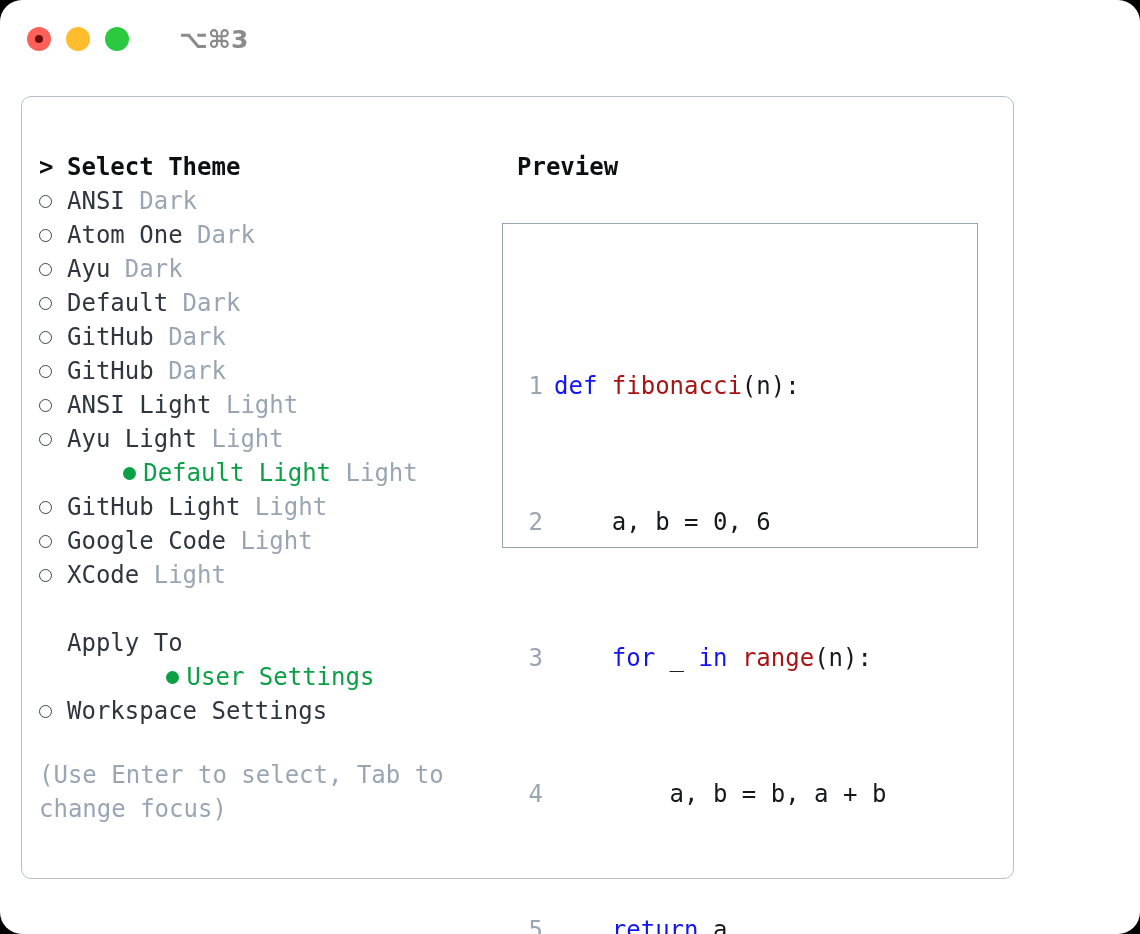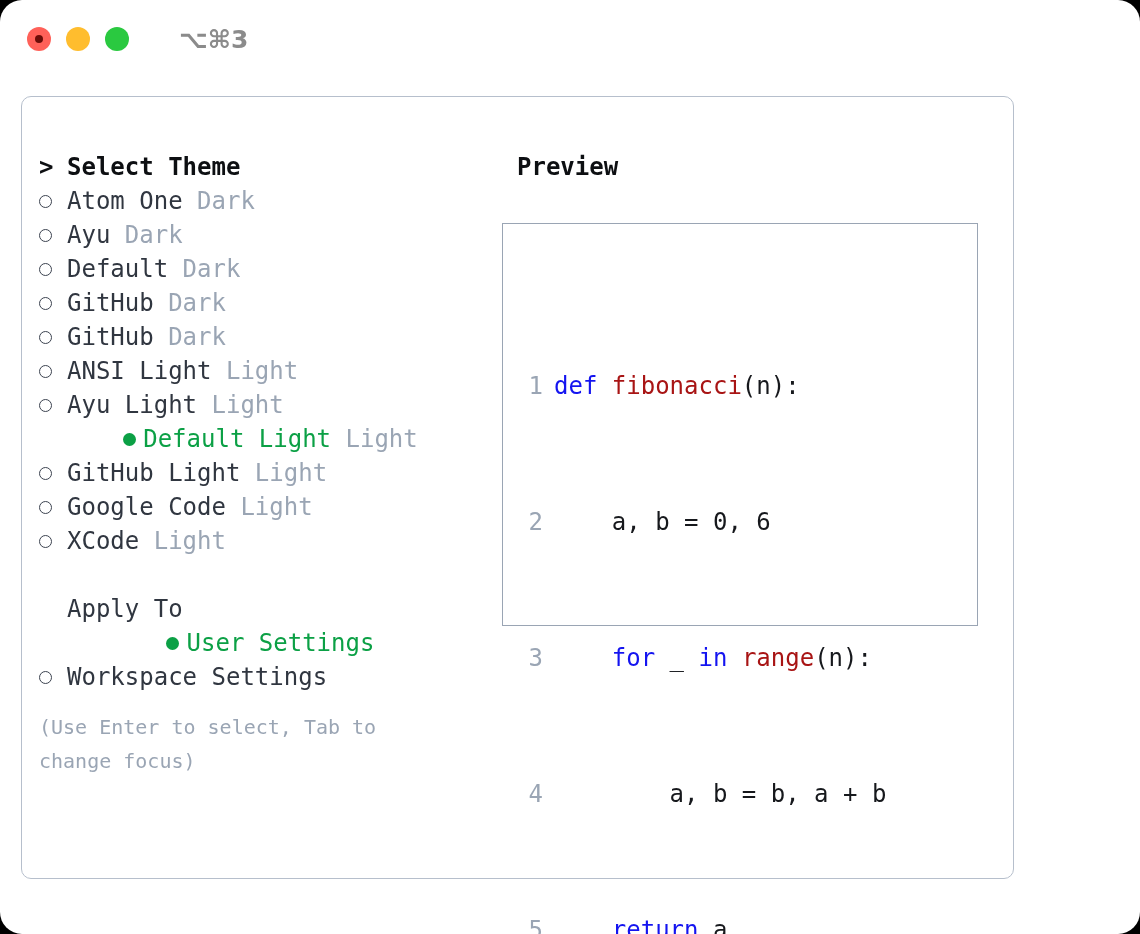--- a/index.html
+++ b/index.html
@@ -133,22 +133,22 @@
     background: #0ba045;
   }
 
   .spacer { height: 34px; }
 
   #apply-header {
     padding-left: 28px;
   }
 
   #hint {
-    margin-top: 16px;
-    font-size: 20px;
+    margin-top: 30px;
+    font-size: 24px;
     line-height: 34px;
     color: #9aa5b4;
     width: 410px;
     white-space: pre-wrap;
   }
 
   
   #right-col {
     position: absolute;
     left: 480px;
@@ -159,21 +159,21 @@
     font-size: 24px;
     line-height: 34px;
     color: #0d0f12;
     font-weight: bold;
     white-space: pre;
     margin-left: 15px;
   }
   #preview-box {
     margin-top: 39px;
     width: 476px;
-    height: 403px;
+    height: 325px;
     border: 1.5px solid #9aa5b4;
     box-sizing: border-box;
     background: #ffffff;
     position: relative;
   }
   #code {
     position: absolute;
     left: 16px;
     top: 43px;
     font-size: 24px;
@@ -206,20 +206,21 @@
     <div id="shortcut">⌥⌘3</div>
   </div>
 
   <div id="panel">
     <div id="columns">
 
       <div id="left-col">
 
         <div class="row header"><span class="marker">&gt;</span><span>Select Theme</span></div>
 
+        <div class="row"><span class="marker"><span class="bullet-dot open"></span></span><span>ANSI</span><span class="badge"> </span><span class="badge">Dark</span></div>
 
         <div class="row"><span class="marker"><span class="bullet-dot open"></span></span><span>Atom One</span><span class="badge"> </span><span class="badge">Dark</span></div>
 
         <div class="row"><span class="marker"><span class="bullet-dot open"></span></span><span>Ayu</span><span class="badge"> </span><span class="badge">Dark</span></div>
 
         <div class="row"><span class="marker"><span class="bullet-dot open"></span></span><span>Default</span><span class="badge"> </span><span class="badge">Dark</span></div>
 
         <div class="row"><span class="marker"><span class="bullet-dot open"></span></span><span>GitHub</span><span class="badge"> </span><span class="badge">Dark</span></div>
 
         <div class="row"><span class="marker"><span class="bullet-dot open"></span></span><span>GitHub</span><span class="badge"> </span><span class="badge">Dark</span></div>

